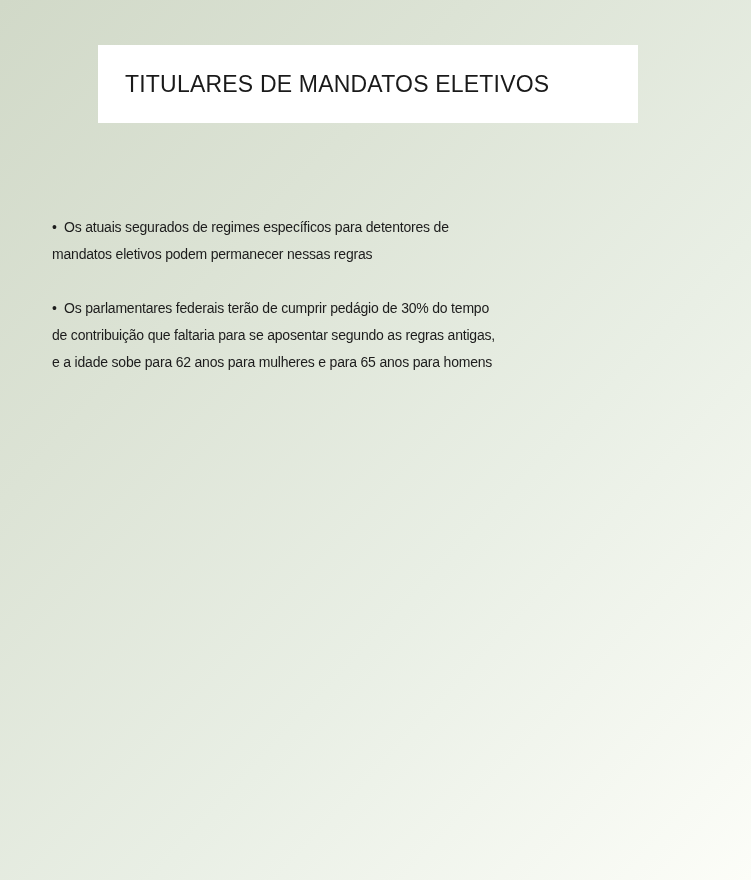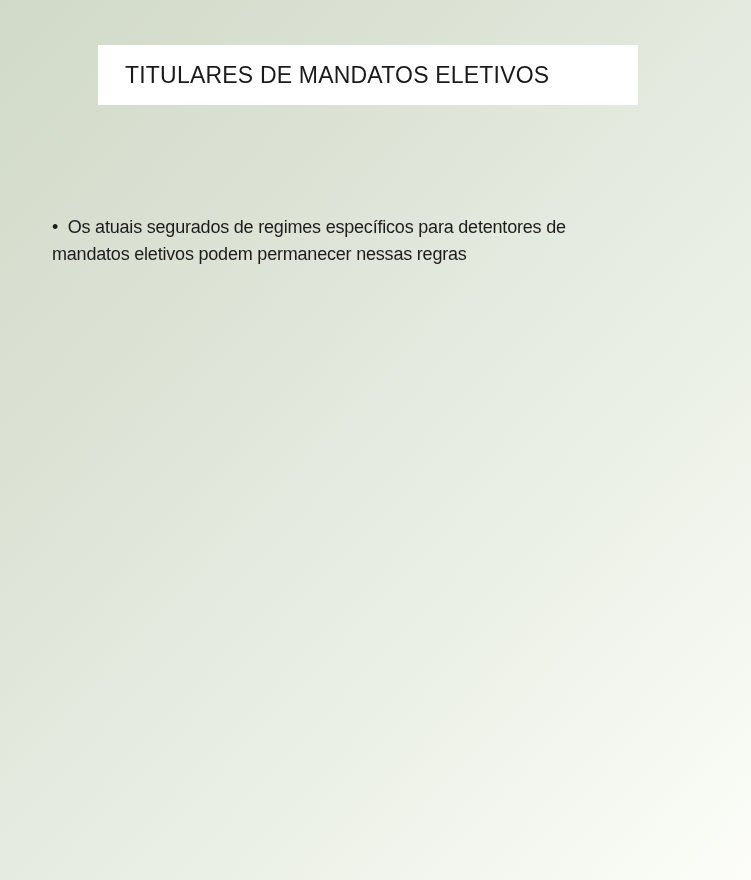--- a/index.html
+++ b/index.html
@@ -16,21 +16,21 @@
     position: relative;
     width: 751px;
     height: 880px;
     background: linear-gradient(133deg, #d1d9c8 0%, #dce3d5 30%, #e9efe5 62%, #fcfdf8 100%);
   }
   .title-box {
     position: absolute;
     left: 98px;
     top: 45px;
     width: 540px;
-    height: 60px;
+    height: 78px;
     background: #ffffff;
     display: flex;
     align-items: center;
     box-sizing: border-box;
     padding-left: 27px;
   }
   .title {
     margin: 0;
     font-size: 23px;
     font-weight: 400;
@@ -39,34 +39,37 @@
     white-space: nowrap;
   }
   .bullet-list {
     position: absolute;
     left: 52px;
     top: 214px;
     width: 691px;
   }
   .bullet {
     margin: 0 0 27px 0;
-    font-size: 18px;
+    font-size: 14px;
     line-height: 27px;
     letter-spacing: -0.2px;
     color: #1c1c1c;
     white-space: pre-line;
   }
 </style>
 </head>
 <body>
 
 <div class="slide">
 
   <div class="title-box">
     <h1 class="title">TITULARES DE MANDATOS ELETIVOS</h1>
   </div>
 
   <div class="bullet-list">
     <p class="bullet">•&nbsp; Os atuais segurados de regimes específicos para detentores de
 mandatos eletivos podem permanecer nessas regras</p>
+    <p class="bullet">•&nbsp; Os parlamentares federais terão de cumprir pedágio de 30% do tempo
+de contribuição que faltaria para se aposentar segundo as regras antigas,
+e a idade sobe para 62 anos para mulheres e para 65 anos para homens</p>
   </div>
 
 </div>
 
 </body></html>

